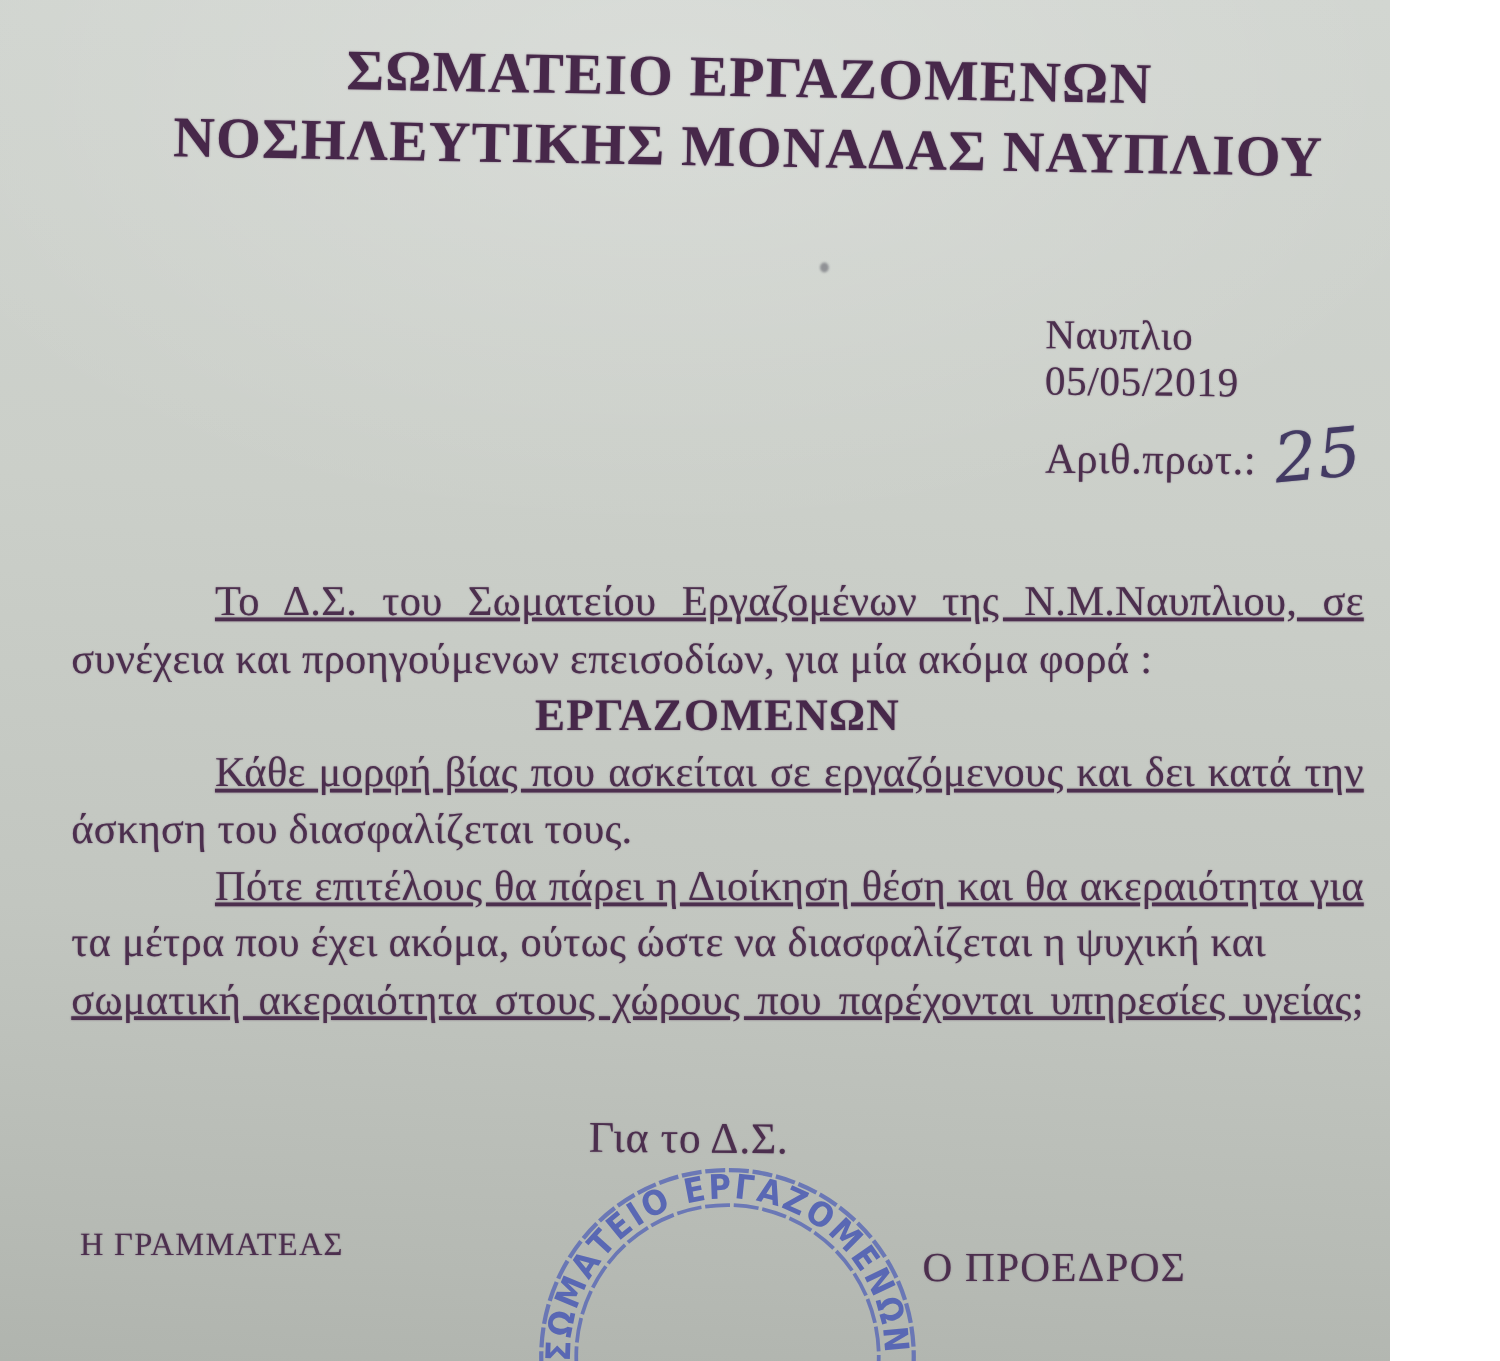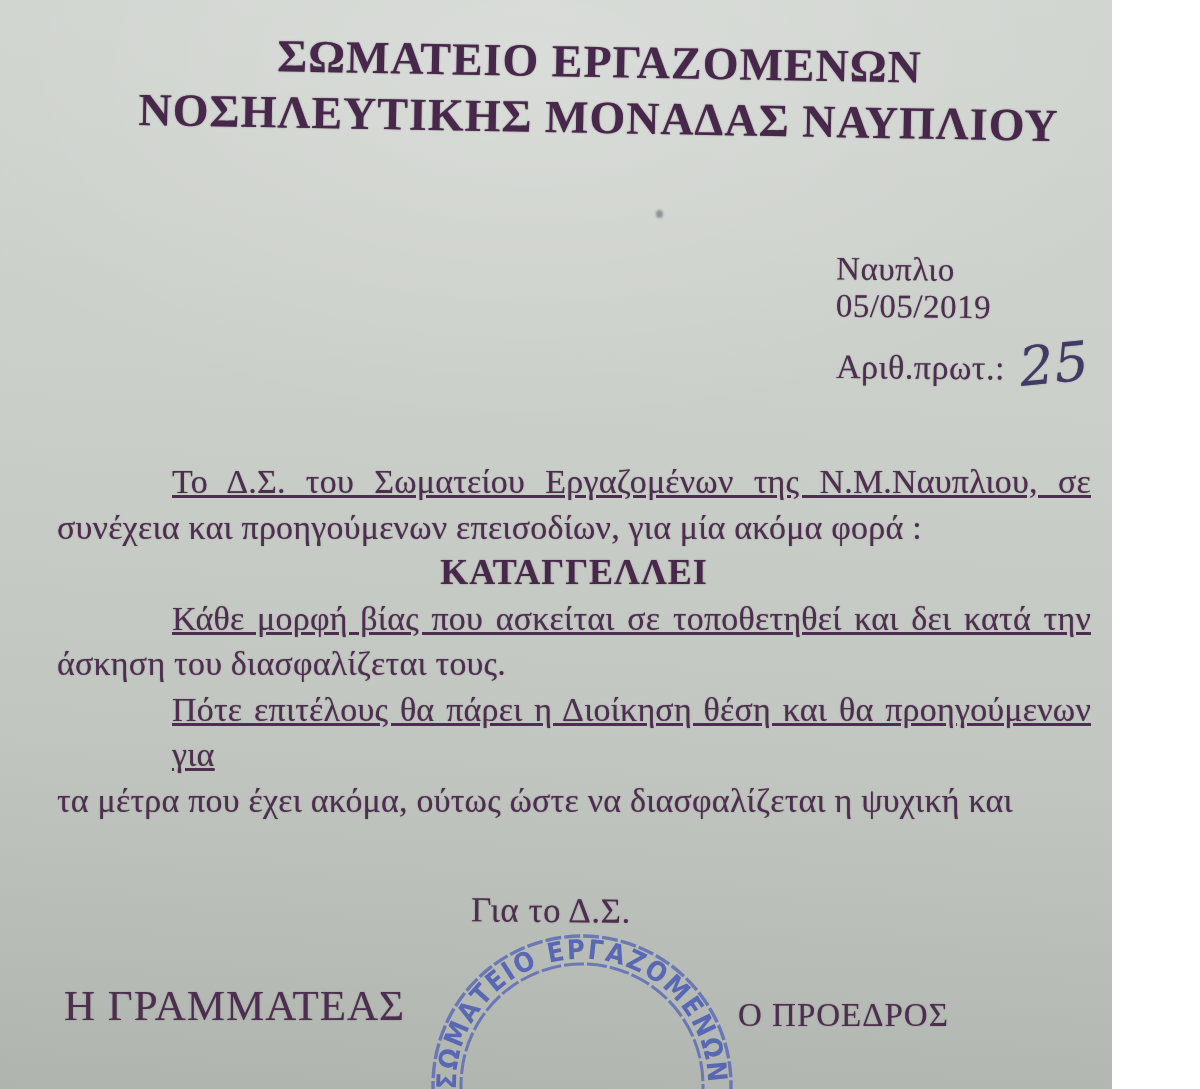--- a/index.html
+++ b/index.html
@@ -76,21 +76,21 @@
     text-shadow: 0 0 1.5px rgba(71,40,74,0.6);
   }
 
   .closing-for {
     position: absolute; left: 471px; top: 891px;
     font-size: 35px; letter-spacing: 0.5px;
     transform: rotate(0.5deg);
   }
   .sig-secretary {
     position: absolute; left: 64px; top: 981px;
-    font-size: 43px; letter-spacing: 1px;
+    font-size: 26px; letter-spacing: 1px;
   }
   .sig-president {
     position: absolute; left: 738px; top: 981px;
     font-size: 33px; letter-spacing: 1px; margin-top: 16px;
   }
 
   .stamp {
     position: absolute; left: 424px; top: 929px;
     width: 316px; height: 162px;
     opacity: 0.88;
@@ -117,25 +117,26 @@
 
   <div class="meta-date ink">Ναυπλιο 05/05/2019</div>
 
   <div class="meta-proto ink">
     <span>Αριθ.πρωτ.:</span><span class="proto-number">25</span>
   </div>
 
   <div class="body-text ink">
     <div class="line fill indent">Το Δ.Σ. του Σωματείου Εργαζομένων της Ν.Μ.Ναυπλιου, σε</div>
     <div class="line">συνέχεια και προηγούμενων επεισοδίων, για μία ακόμα φορά :</div>
-    <div class="heading-line">ΚΑΤΑΓΓΕΛΛΕΙ</div>
-    <div class="line fill indent">Κάθε μορφή βίας που ασκείται σε τοποθετηθεί και δει κατά την</div>
+    <div class="heading-line">ΕΡΓΑΖΟΜΕΝΩΝ</div>
+    <div class="line fill indent">Κάθε μορφή βίας που ασκείται σε εργαζόμενους και δει κατά την</div>
     <div class="line">άσκηση του διασφαλίζεται τους.</div>
-    <div class="line fill indent">Πότε επιτέλους θα πάρει η Διοίκηση θέση και θα προηγούμενων για</div>
+    <div class="line fill indent">Πότε επιτέλους θα πάρει η Διοίκηση θέση και θα ακεραιότητα για</div>
     <div class="line">τα μέτρα που έχει ακόμα, ούτως ώστε να διασφαλίζεται η ψυχική και</div>
+    <div class="line fill">σωματική ακεραιότητα στους χώρους που παρέχονται υπηρεσίες υγείας;</div>
   </div>
 
   <div class="closing-for ink">Για το Δ.Σ.</div>
 
   <div class="sig-secretary ink">Η ΓΡΑΜΜΑΤΕΑΣ</div>
 
   <div class="sig-president ink">Ο ΠΡΟΕΔΡΟΣ</div>
 
   <svg class="stamp" viewBox="0 0 316 162" xmlns="http://www.w3.org/2000/svg" aria-hidden="true">
     <circle cx="158" cy="156" r="149" fill="none" stroke="#5161b6" stroke-width="3.4" stroke-dasharray="16 3" opacity="0.85"></circle>

